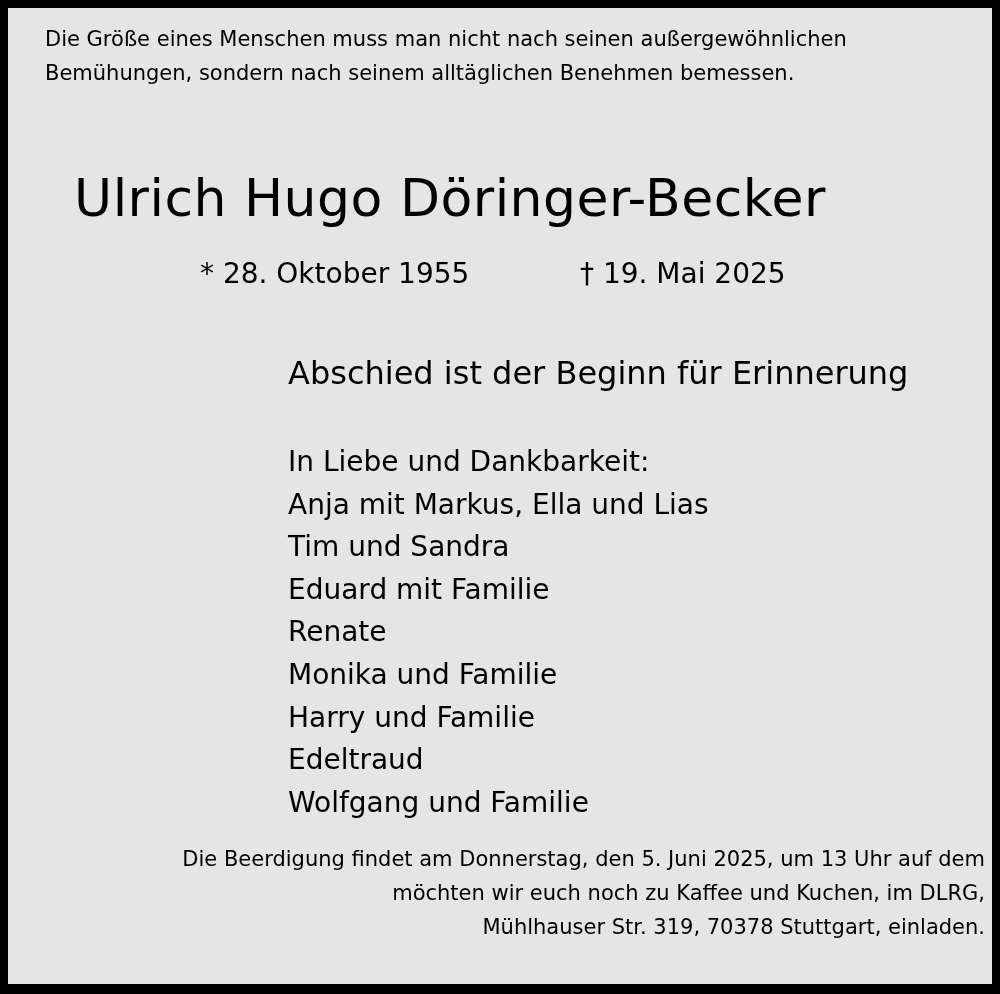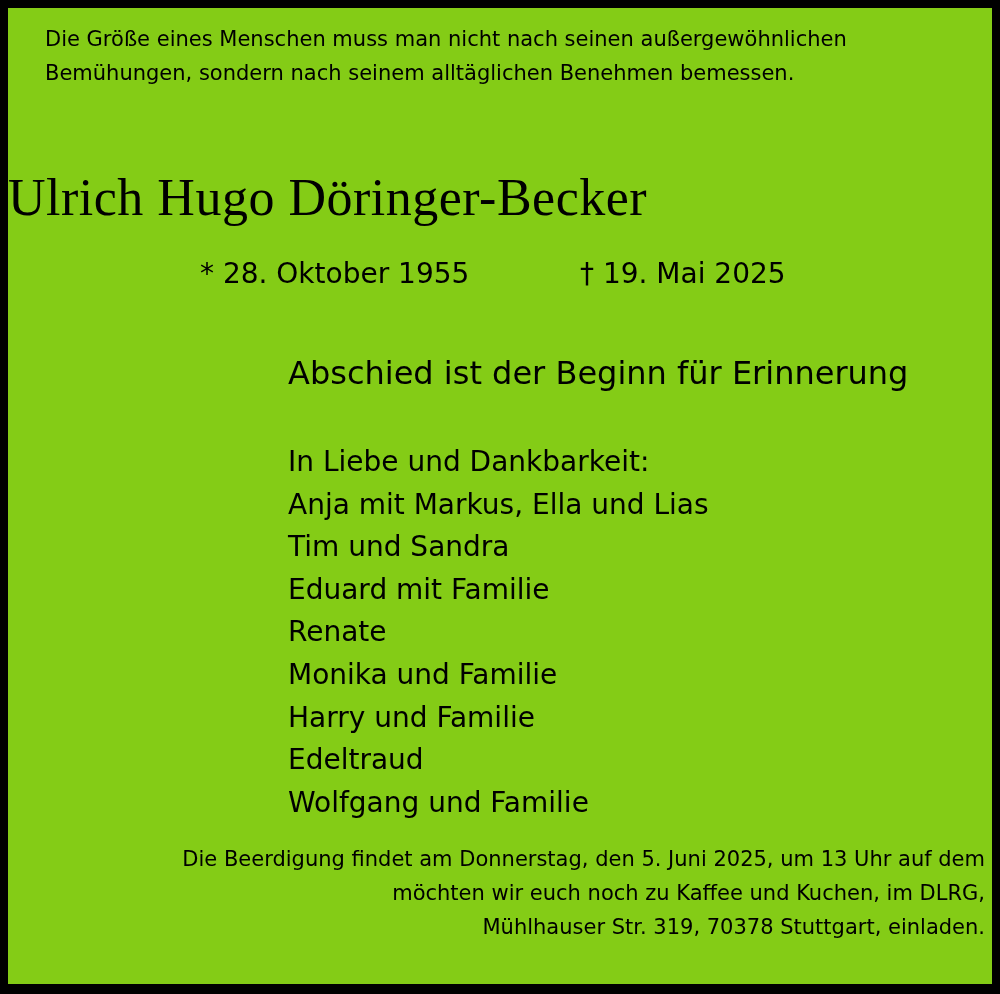--- a/index.html
+++ b/index.html
@@ -1,19 +1,19 @@
 <!DOCTYPE html>
 <html><head>
 <meta charset="utf-8">
 <style>
   html,body{margin:0;padding:0;background:#000;}
   body{width:1000px;height:994px;position:relative;overflow:hidden;font-family:"DejaVu Sans", sans-serif;}
-  .card{position:absolute;left:8px;top:8px;width:984px;height:976px;background:#84cc16;color:#000;}
+  .card{position:absolute;left:8px;top:8px;width:984px;height:976px;background:#e5e5e5;color:#000;}
   .quote{position:absolute;left:37px;top:14px;width:940px;font-size:21px;line-height:34px;letter-spacing:0;}
-  .name{position:absolute;left:0;top:158px;width:884px;text-align:left;font-size:52px;line-height:64px;letter-spacing:0.5px;font-family:Liberation Serif, serif;}
+  .name{position:absolute;left:0;top:158px;width:884px;text-align:center;font-size:52px;line-height:64px;letter-spacing:0.5px;}
   .dates{position:absolute;top:248px;font-size:28px;line-height:36px;}
   .birth{left:192px;}
   .death{left:572px;}
   .motto{position:absolute;left:280px;top:346px;font-size:32px;line-height:38px;}
   .mourners{position:absolute;left:280px;top:421px;font-size:28px;line-height:42.6px;margin-top:12px;}
   .mourners div{white-space:nowrap;}
   .funeral{position:absolute;left:37px;top:834px;width:940px;font-size:21px;line-height:34px;text-align:right;}
   .funeral div{white-space:nowrap;}
 </style>
 </head>

